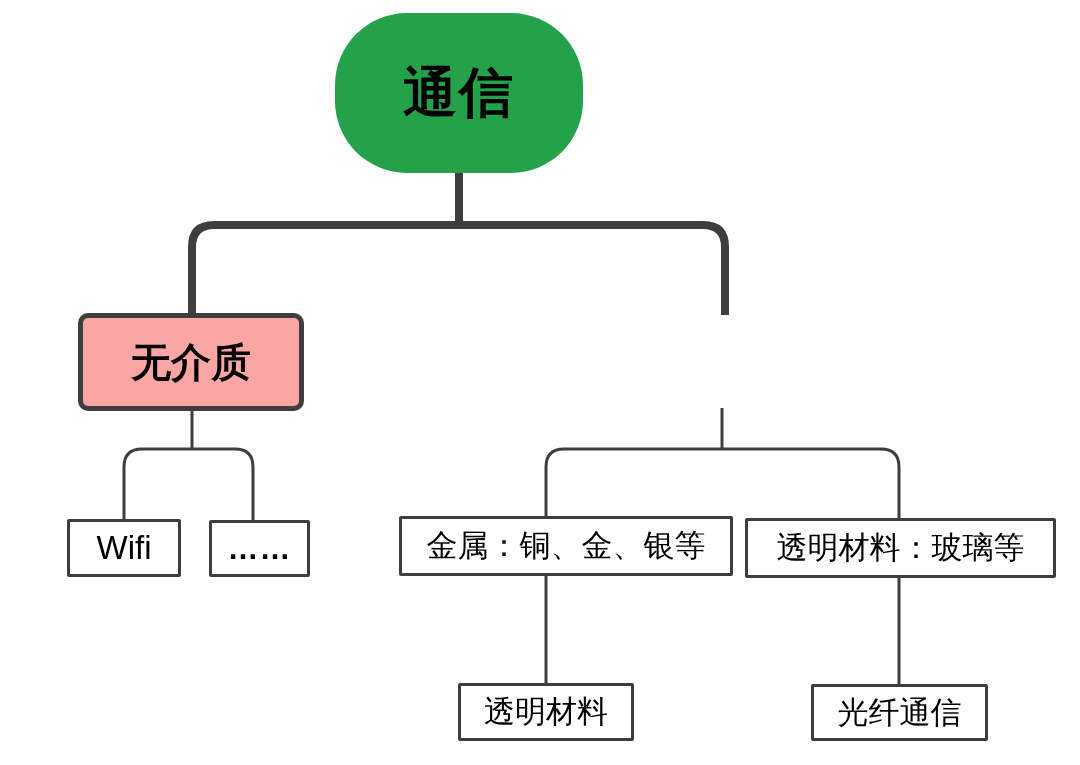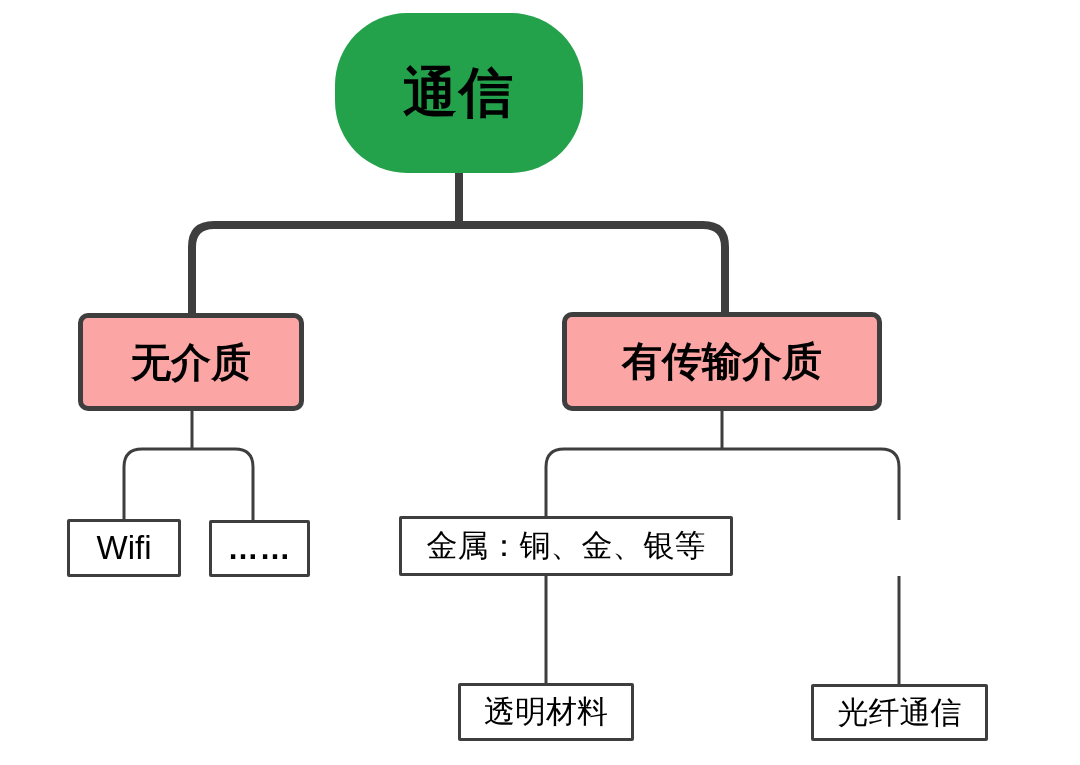--- a/index.html
+++ b/index.html
@@ -87,36 +87,36 @@
   </svg>
 
   <div class="node node-root">
     <span>通信</span>
   </div>
 
   <div class="node node-branch no-medium">
     <span>无介质</span>
   </div>
 
-  <div class="node node-branch with-medium">
-    <span>有传输介质</span>
-  </div>
 
   <div class="node node-leaf wifi">
     <span>Wifi</span>
   </div>
 
   <div class="node node-leaf dots">
     <span>……</span>
   </div>
 
   <div class="node node-leaf metal">
     <span>金属：铜、金、银等</span>
   </div>
 
+  <div class="node node-leaf transparent">
+    <span>透明材料：玻璃等</span>
+  </div>
 
   <div class="node node-leaf copper">
     <span>透明材料</span>
   </div>
 
   <div class="node node-leaf fiber">
     <span>光纤通信</span>
   </div>
 
 </div>

